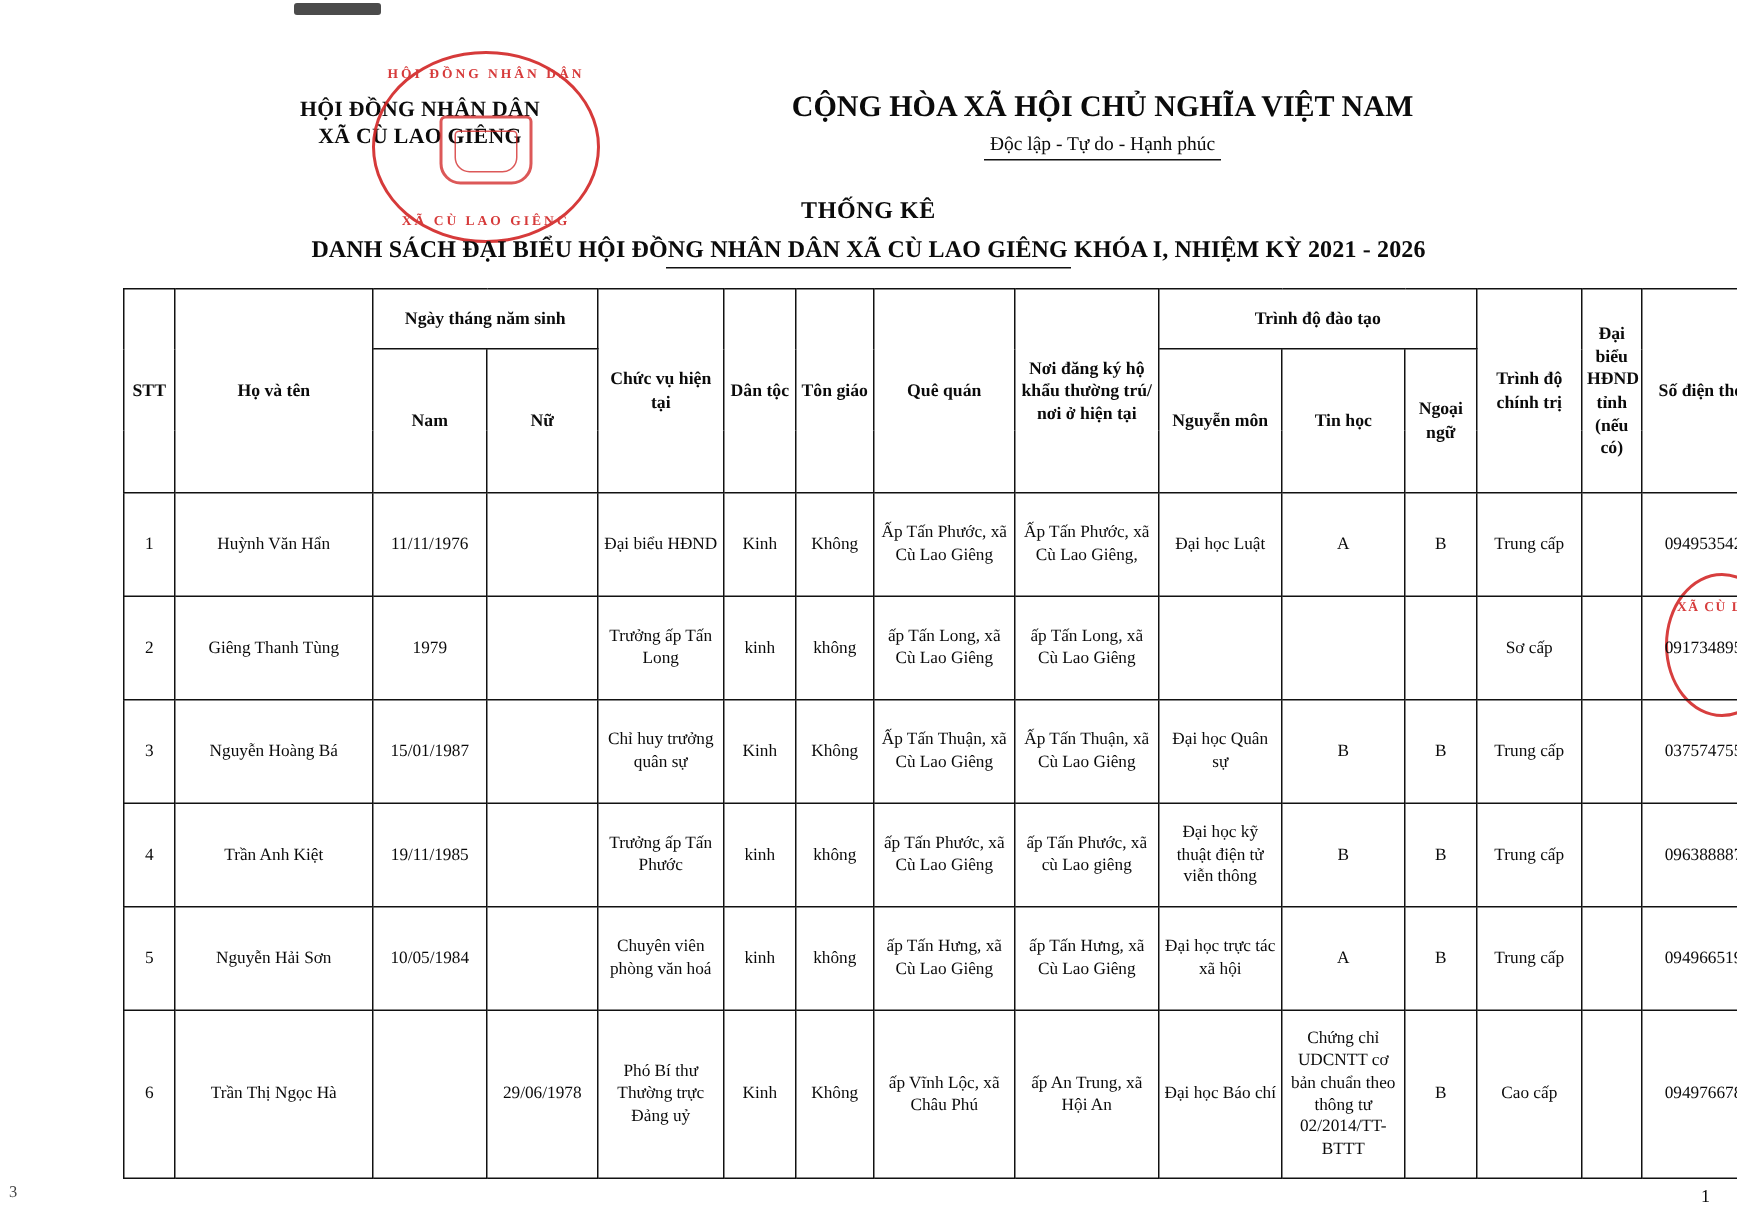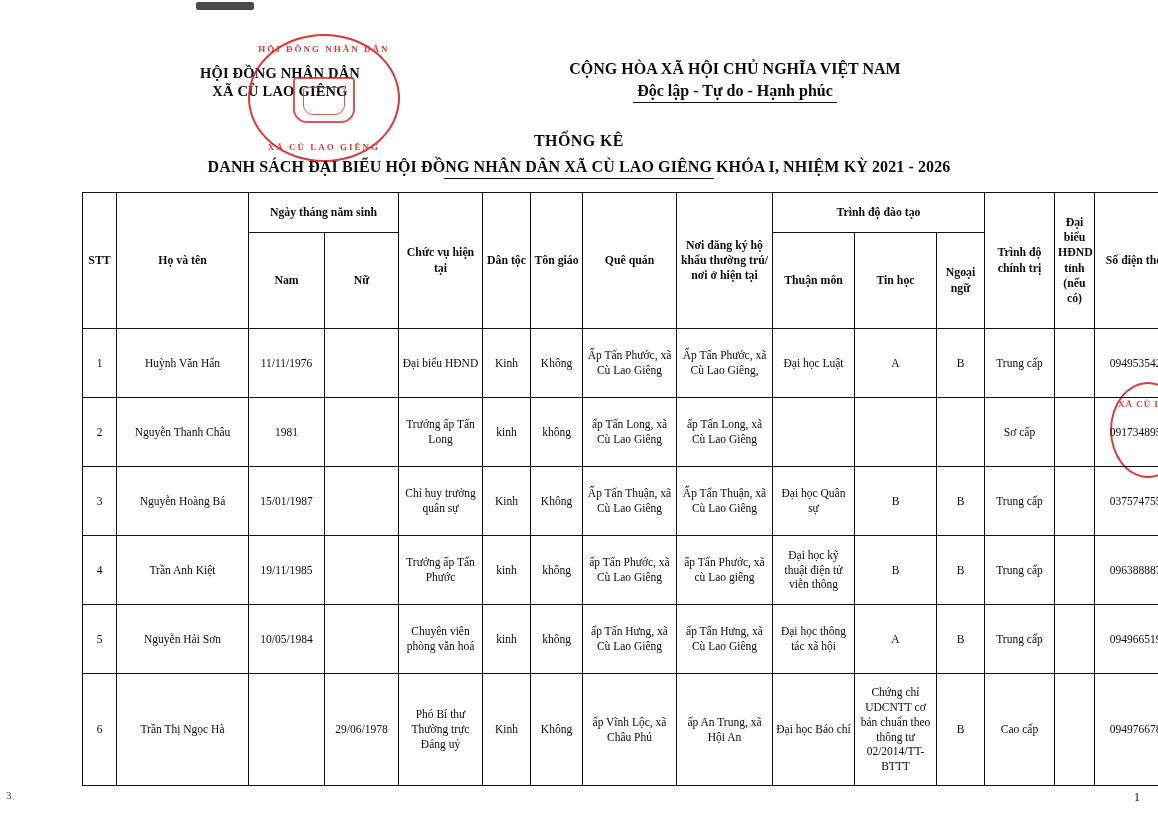--- a/index.html
+++ b/index.html
@@ -49,25 +49,25 @@
   .natl-block {
     position: absolute;
     left: 520px;
     top: 0px;
     width: 430px;
     text-align: center;
     line-height: 1.35;
   }
   .natl-line1 {
     font-weight: bold;
-    font-size: 16px;
+    font-size: 20px;
   }
   .natl-line2 {
-    font-weight: bold;
-    font-size: 16px;
+    font-weight: normal;
+    font-size: 13px;
     display: inline-block;
     border-bottom: 1.4px solid #111;
     padding: 0 4px 1px 4px;
   }
 
   
   .title-block {
     position: absolute;
     top: 132px;
     left: 0;
@@ -279,21 +279,21 @@
           <th rowspan="3">Quê quán</th>
           <th rowspan="3">Nơi đăng ký hộ khẩu thường trú/ nơi ở hiện tại</th>
           <th colspan="3">Trình độ đào tạo</th>
           <th rowspan="3">Trình độ chính trị</th>
           <th rowspan="3">Đại biểu HĐND tỉnh (nếu có)</th>
           <th rowspan="3">Số điện thoại</th>
         </tr>
         <tr class="h2">
           <th rowspan="2">Nam</th>
           <th rowspan="2">Nữ</th>
-          <th rowspan="2">Thuận môn</th>
+          <th rowspan="2">Nguyễn môn</th>
           <th rowspan="2">Tin học</th>
           <th rowspan="2">Ngoại ngữ</th>
         </tr>
         <tr class="h3"></tr>
       </thead>
       <tbody>
         <tr>
           <td>1</td>
           <td class="name-cell">Huỳnh Văn Hẩn</td>
           <td>11/11/1976</td>
@@ -305,22 +305,22 @@
           <td>Ấp Tấn Phước, xã Cù Lao Giêng,</td>
           <td>Đại học Luật</td>
           <td>A</td>
           <td>B</td>
           <td>Trung cấp</td>
           <td></td>
           <td>0949535427</td>
         </tr>
         <tr>
           <td>2</td>
-          <td class="name-cell">Nguyễn Thanh Châu</td>
-          <td>1981</td>
+          <td class="name-cell">Giêng Thanh Tùng</td>
+          <td>1979</td>
           <td></td>
           <td>Trưởng ấp Tấn Long</td>
           <td>kinh</td>
           <td>không</td>
           <td>ấp Tấn Long, xã Cù Lao Giêng</td>
           <td>ấp Tấn Long, xã Cù Lao Giêng</td>
           <td></td>
           <td></td>
           <td></td>
           <td>Sơ cấp</td>
@@ -364,21 +364,21 @@
         <tr>
           <td>5</td>
           <td class="name-cell">Nguyễn Hải Sơn</td>
           <td>10/05/1984</td>
           <td></td>
           <td>Chuyên viên phòng văn hoá</td>
           <td>kinh</td>
           <td>không</td>
           <td>ấp Tấn Hưng, xã Cù Lao Giêng</td>
           <td>ấp Tấn Hưng, xã Cù Lao Giêng</td>
-          <td>Đại học thông tác xã hội</td>
+          <td>Đại học trực tác xã hội</td>
           <td>A</td>
           <td>B</td>
           <td>Trung cấp</td>
           <td></td>
           <td>0949665198</td>
         </tr>
         <tr class="tall">
           <td>6</td>
           <td class="name-cell">Trần Thị Ngọc Hà</td>
           <td></td>

